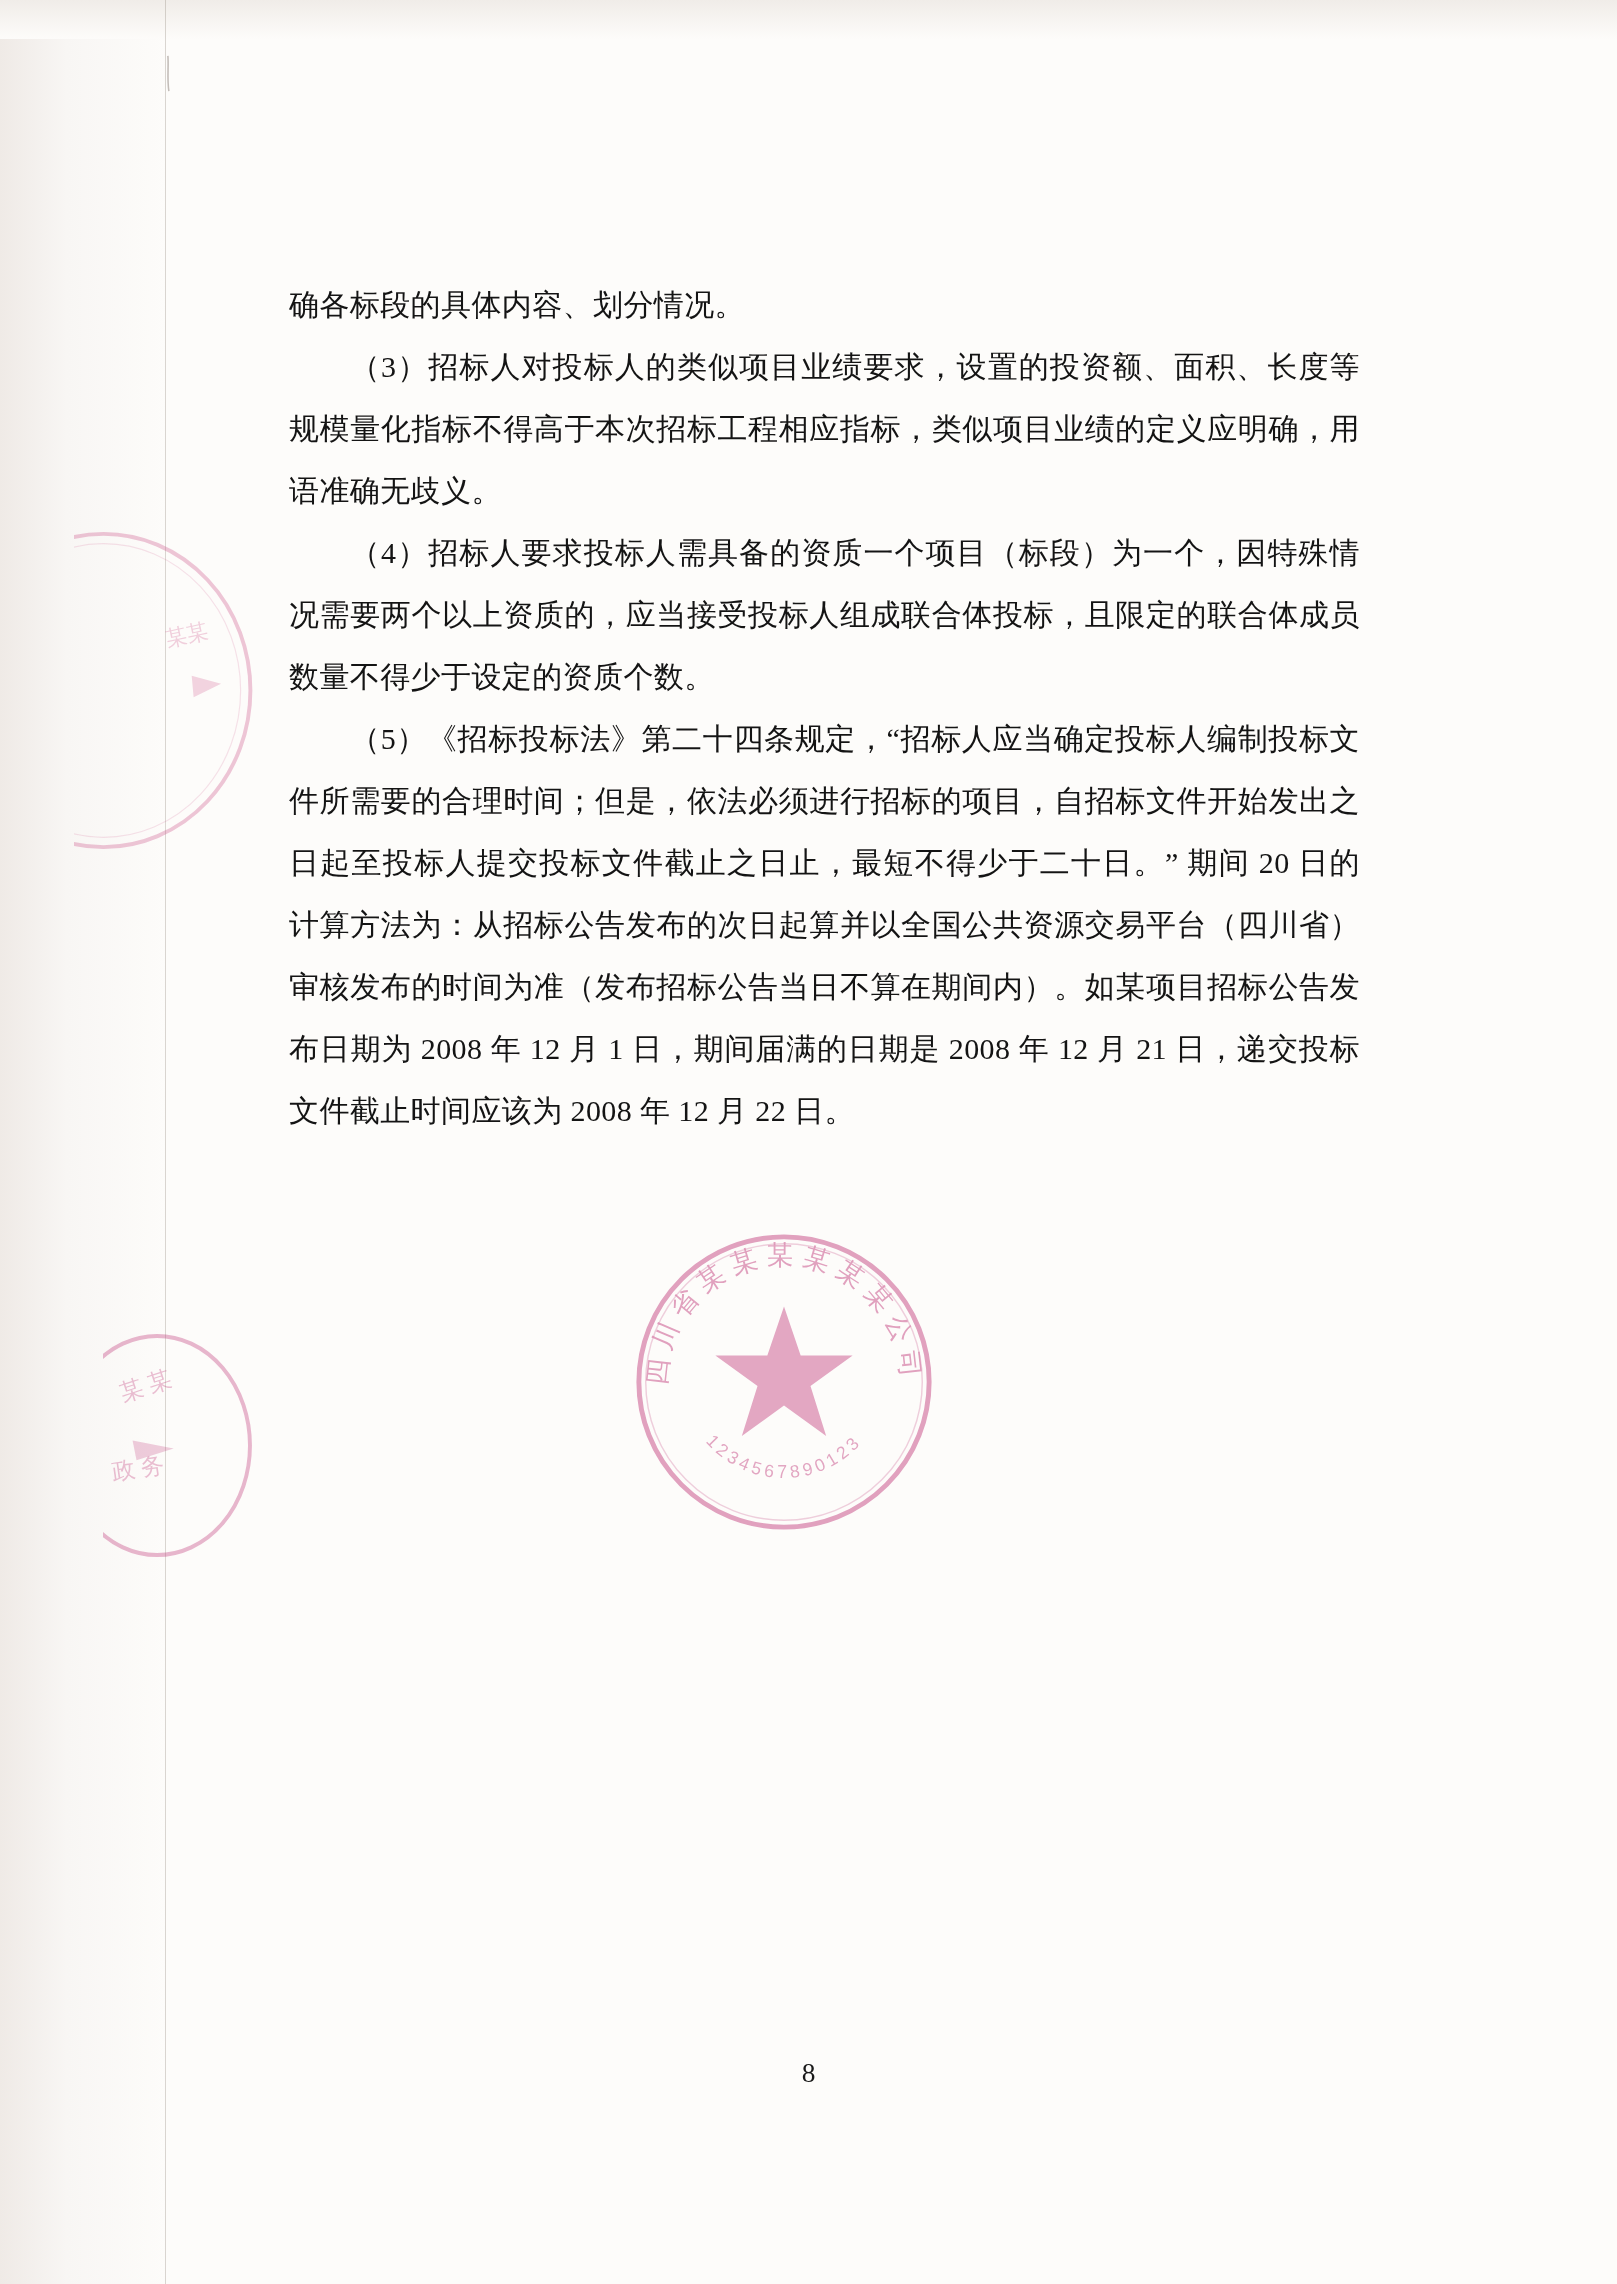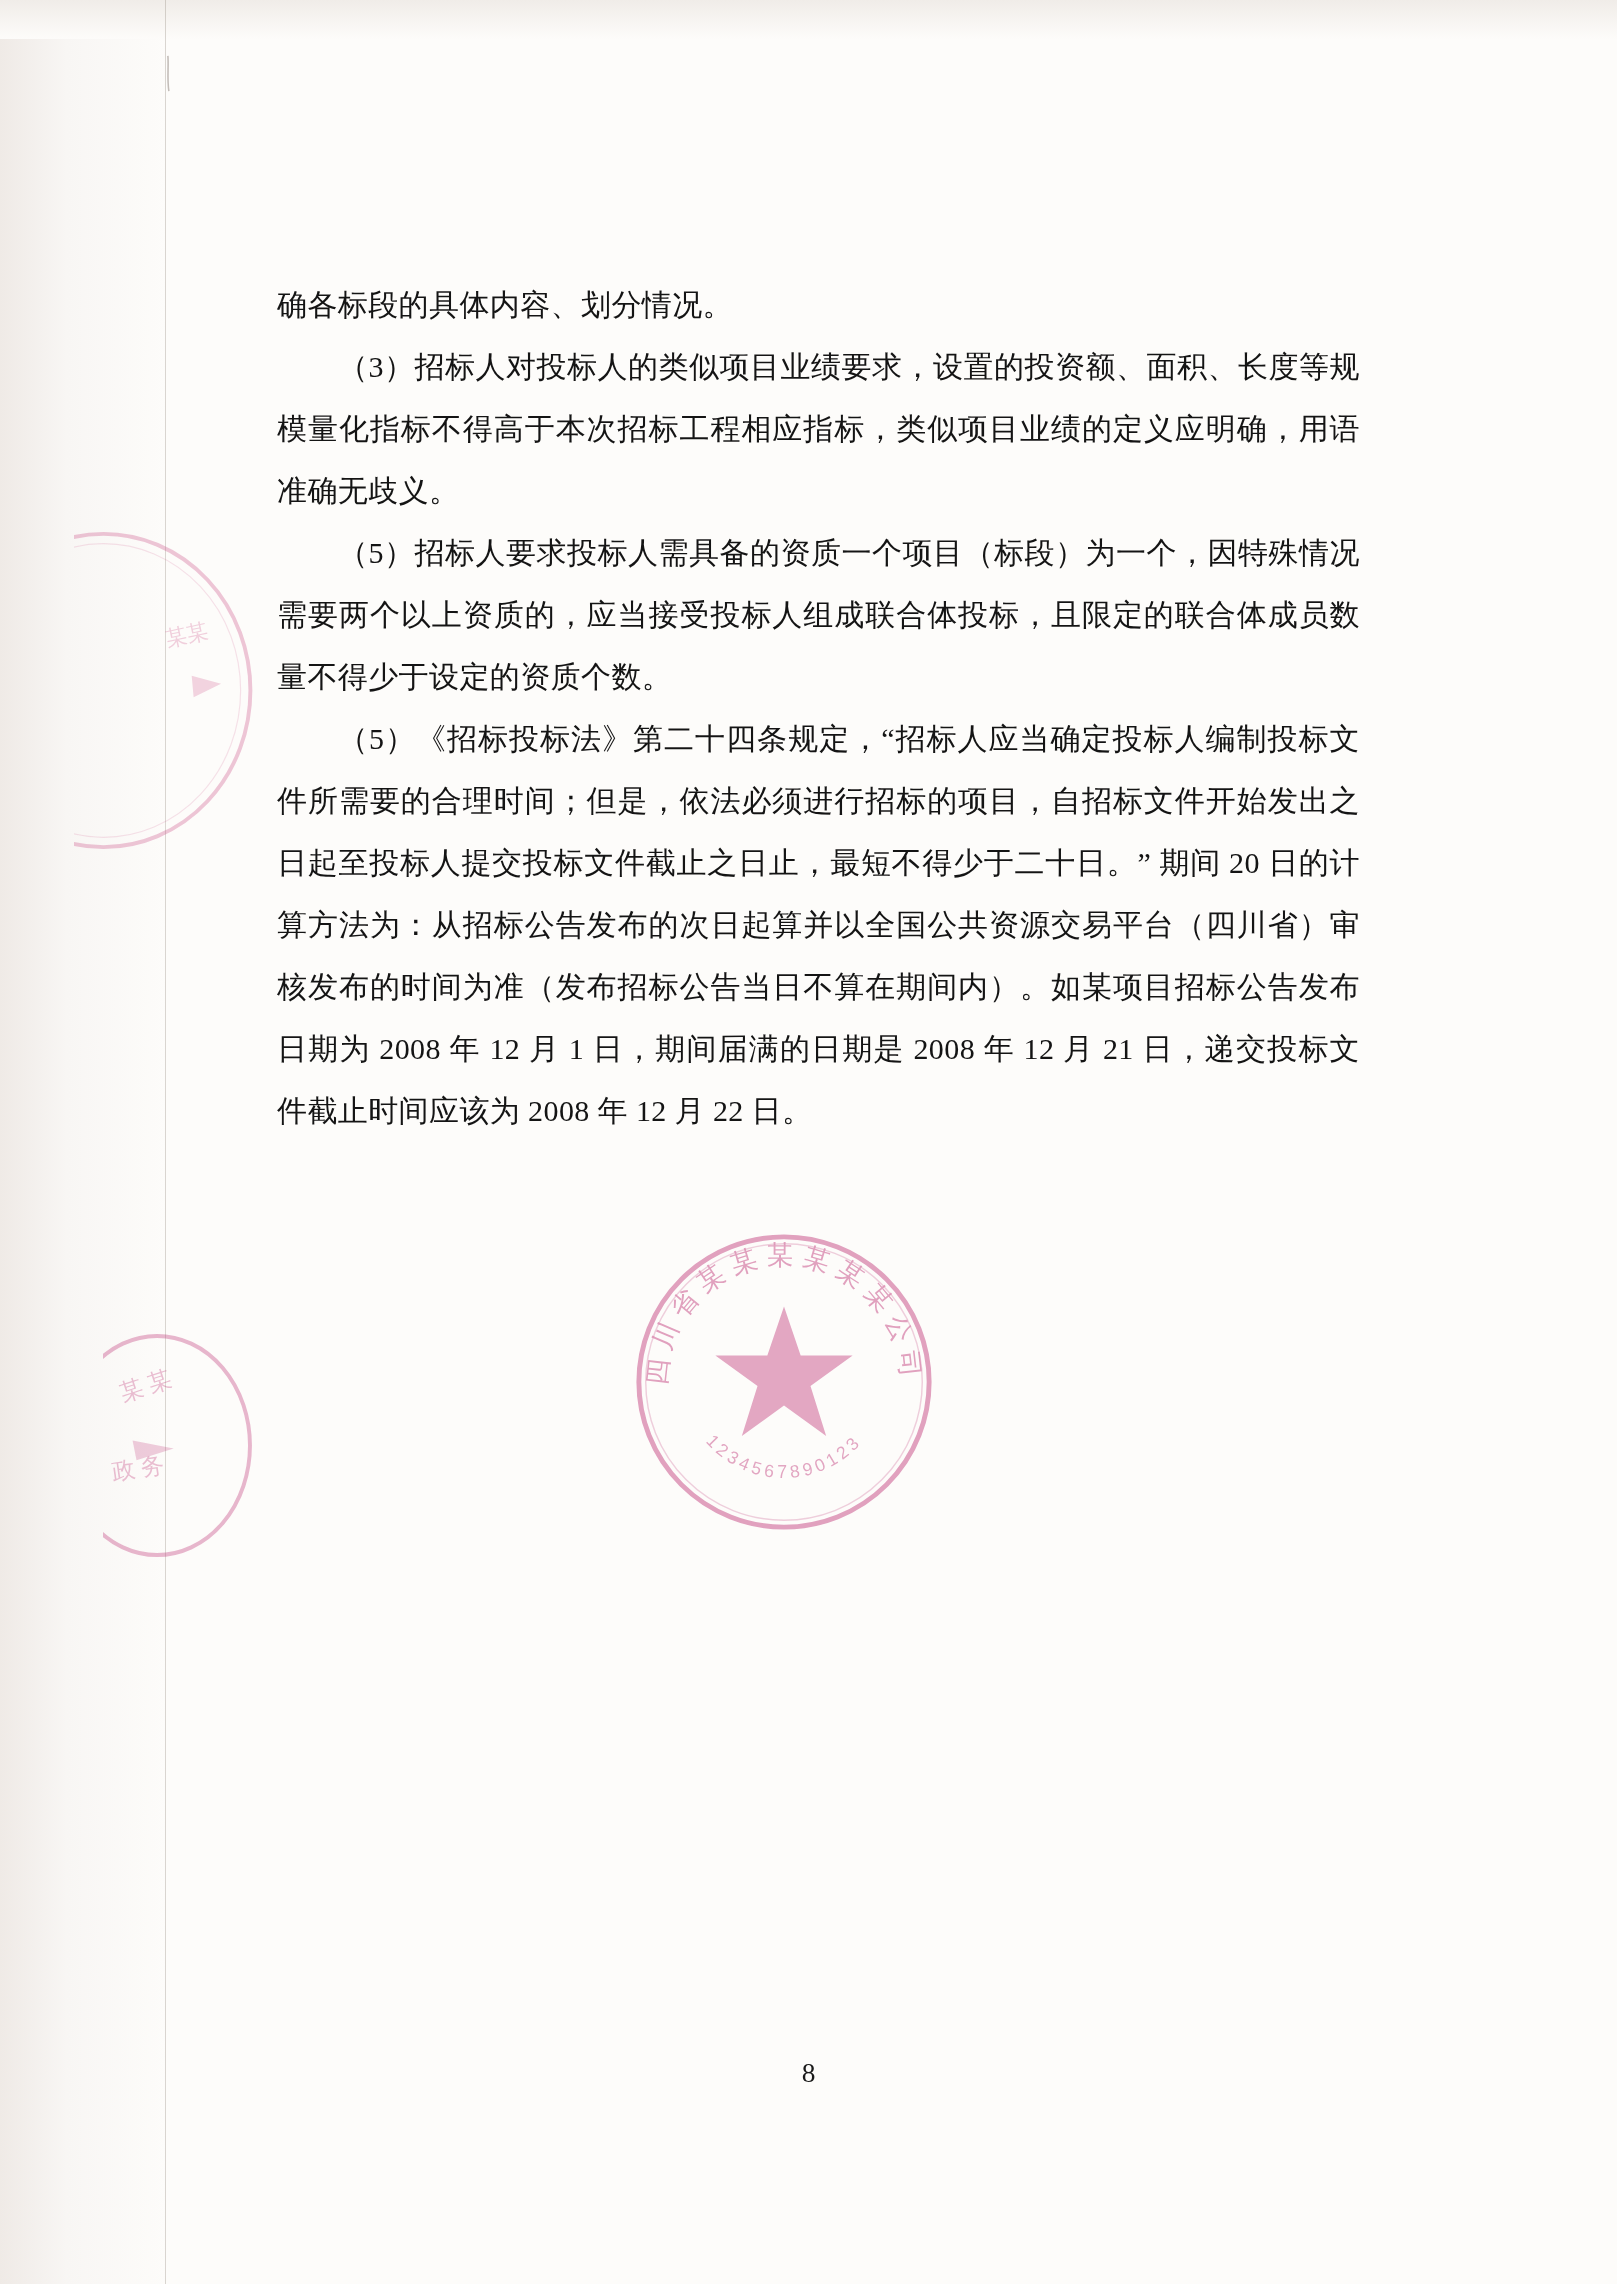--- a/index.html
+++ b/index.html
@@ -44,21 +44,21 @@
     left: 277px;
     top: 274px;
     width: 1083px;
   }
   .para {
     font-size: 30px;
     line-height: 62px;
     color: #141414;
     text-align: justify;
     letter-spacing: 0.4px;
-    margin: 0 0 0 0;
+    margin: 0 0 0 12px;
   }
   .para.indent {
     text-indent: 61px;
   }
   .page-number {
     position: absolute;
     left: 0;
     top: 2058px;
     width: 1617px;
     text-align: center;
@@ -106,21 +106,21 @@
   <div class="scan-edge-top"></div>
   <div class="fold-line"></div>
 
   <svg class="faint-mark" style="left:162px; top:54px;" width="13.7" height="39" viewBox="0 0 14 40">
     <path d="M6 2 C7 12, 5 24, 7 38" stroke="#8a7f78" stroke-width="1.6" fill="none"></path>
   </svg>
 
   <div class="content">
     <p class="para">确各标段的具体内容、划分情况。</p>
     <p class="para indent">（3）招标人对投标人的类似项目业绩要求，设置的投资额、面积、长度等规模量化指标不得高于本次招标工程相应指标，类似项目业绩的定义应明确，用语准确无歧义。</p>
-    <p class="para indent">（5）招标人要求投标人需具备的资质一个项目（标段）为一个，因特殊情况需要两个以上资质的，应当接受投标人组成联合体投标，且限定的联合体成员数量不得少于设定的资质个数。</p>
+    <p class="para indent">（4）招标人要求投标人需具备的资质一个项目（标段）为一个，因特殊情况需要两个以上资质的，应当接受投标人组成联合体投标，且限定的联合体成员数量不得少于设定的资质个数。</p>
     <p class="para indent">（5）《招标投标法》第二十四条规定，“招标人应当确定投标人编制投标文件所需要的合理时间；但是，依法必须进行招标的项目，自招标文件开始发出之日起至投标人提交投标文件截止之日止，最短不得少于二十日。” 期间 20 日的计算方法为：从招标公告发布的次日起算并以全国公共资源交易平台（四川省）审核发布的时间为准（发布招标公告当日不算在期间内）。如某项目招标公告发布日期为 2008 年 12 月 1 日，期间届满的日期是 2008 年 12 月 21 日，递交投标文件截止时间应该为 2008 年 12 月 22 日。</p>
   </div>
 
   <svg class="stamp stamp-center" viewBox="0 0 310 310">
     <g fill="none" stroke="#c0397a" stroke-width="5" opacity="0.85">
       <circle cx="155" cy="155" r="148"></circle>
       <circle cx="155" cy="155" r="141" stroke-width="1.5" opacity="0.5"></circle>
     </g>
     <polygon points="155,78 172,128 225,128 182,159 198,210 155,179 112,210 128,159 85,128 138,128" fill="#c0397a" opacity="0.8"></polygon>
     <path id="arcTop" d="M 35 155 A 120 120 0 0 1 275 155" fill="none"></path>

